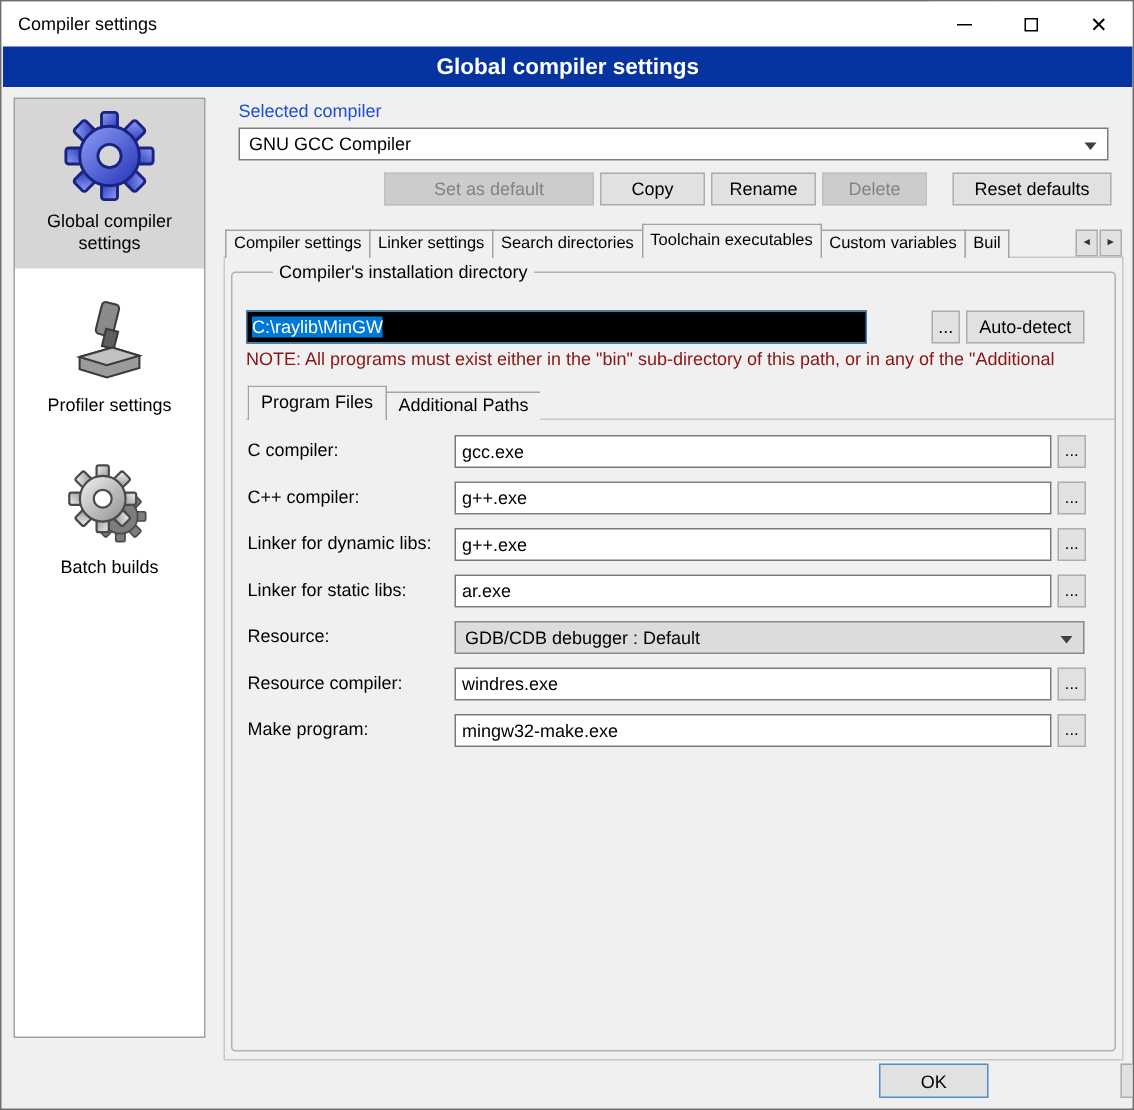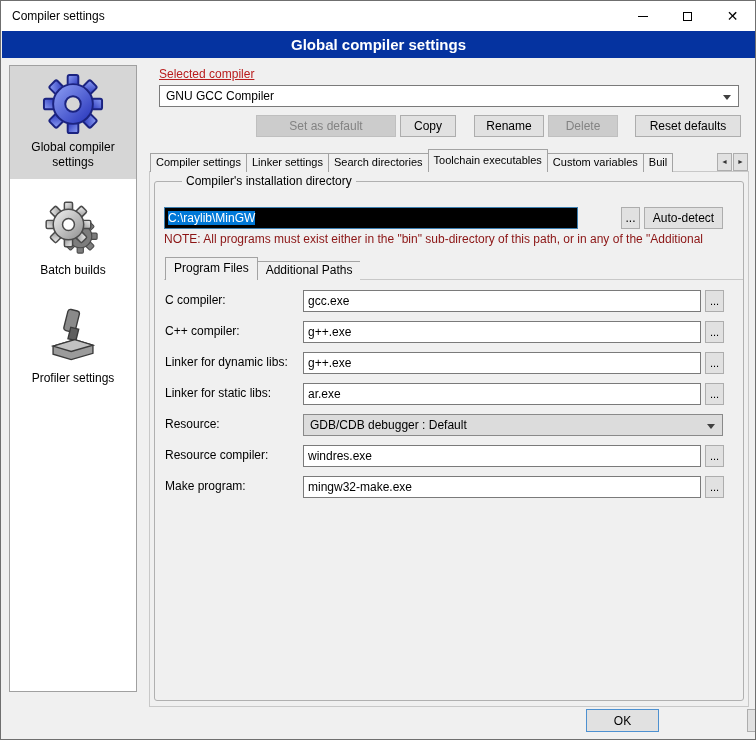--- a/index.html
+++ b/index.html
@@ -23,21 +23,21 @@
   .sideitem { width:100%; text-align:center; padding:7px 2px 9px; cursor:default; }
   .sideitem.selected { background:#d6d6d6; }
   .sideitem svg { display:block; margin:0 auto 5px; }
   .sidelabel { font-size:12px; color:#000; line-height:1.25; }
   .sideitem + .sideitem { margin-top:14px; }
 
   
   .btn { position:absolute; height:22px; background:#e1e1e1; border:1px solid #adadad; font-family:"Liberation Sans", sans-serif; font-size:12px; color:#000; text-align:center; cursor:default; padding:0 4px; }
   .btn.disabled { background:#cccccc; border-color:#bfbfbf; color:#838383; }
   .btn.default { border-color:#4d90d0; }
-  .label12 { position:absolute; font-size:12px; color:#b91c1c; white-space:nowrap;text-decoration:underline; }
+  .label12 { position:absolute; font-size:12px; color:#1d4ed8; white-space:nowrap; }
 
   .combo { position:absolute; height:22px; background:#fff; border:1px solid #7a7a7a; font-size:12px; display:flex; align-items:center; padding:0 22px 0 6px; cursor:default; white-space:nowrap; }
   .combo .arrow { position:absolute; right:7px; top:9px; width:0; height:0; border-left:4px solid transparent; border-right:4px solid transparent; border-top:5px solid #404040; }
   .combo.gray { background:#dcdcdc; border-color:#8a8a8a; }
 
   
   .tabclip { position:absolute; left:149px; top:148px; width:566px; height:23px; overflow:hidden; display:flex; align-items:flex-end; }
   .tab { flex:0 0 auto; height:19px; line-height:17px; font-size:11px; padding:0 5px; background:#f0f0f0; border:1px solid #a3a3a3; border-bottom:none; margin-right:-1px; white-space:nowrap; cursor:default; }
   .tab.active { height:23px; line-height:21px; background:#f0f0f0; z-index:3; position:relative; }
   .tabarrow { position:absolute; top:152px; width:15px; height:18px; background:#e1e1e1; border:1px solid #adadad; font-size:7px; line-height:16px; text-align:center; color:#333; padding:0; cursor:default; }
@@ -116,54 +116,54 @@
         <g transform="translate(32,32)">
           <use href="#gearShape" fill="url(#gb)" stroke="#1b2380" stroke-width="2"></use>
           <circle r="8" fill="#d6d6d6" stroke="#1b2380" stroke-width="2"></circle>
         </g>
       </svg>
       <div class="sidelabel">Global compiler settings</div>
     </div>
 
     <div class="sideitem">
       <svg viewBox="0 0 64 64" width="58" height="58">
-        <g transform="translate(40,40) scale(0.62)">
-          <use href="#gearShape" fill="#7d7d7d" stroke="#4a4a4a" stroke-width="2"></use>
-          <circle r="8" fill="#fff" stroke="#4a4a4a" stroke-width="2"></circle>
-        </g>
-        <g transform="translate(27,27) scale(0.82)">
-          <use href="#gearShape" fill="url(#gy)" stroke="#4a4a4a" stroke-width="2"></use>
-          <circle r="8" fill="#fff" stroke="#4a4a4a" stroke-width="2"></circle>
-        </g>
-      </svg>
-      <div class="sidelabel">Batch builds</div>
-    </div>
-
-    <div class="sideitem">
-      <svg viewBox="0 0 64 64" width="58" height="58">
         <g stroke="#3a3a3a" stroke-width="1.5">
           <rect x="24" y="2" width="13" height="24" rx="3" fill="#8a8a8a" transform="rotate(14 30 14)"></rect>
           <rect x="28" y="22" width="9" height="13" fill="#5f5f5f" transform="rotate(14 32 28)"></rect>
           <path d="M10 42 L34 35 L54 41 L54 50 L30 57 L10 51 Z" fill="#9b9b9b"></path>
           <path d="M10 42 L34 35 L54 41 L30 48 Z" fill="#c2c2c2"></path>
         </g>
       </svg>
       <div class="sidelabel">Profiler settings</div>
     </div>
+
+    <div class="sideitem">
+      <svg viewBox="0 0 64 64" width="58" height="58">
+        <g transform="translate(40,40) scale(0.62)">
+          <use href="#gearShape" fill="#7d7d7d" stroke="#4a4a4a" stroke-width="2"></use>
+          <circle r="8" fill="#fff" stroke="#4a4a4a" stroke-width="2"></circle>
+        </g>
+        <g transform="translate(27,27) scale(0.82)">
+          <use href="#gearShape" fill="url(#gy)" stroke="#4a4a4a" stroke-width="2"></use>
+          <circle r="8" fill="#fff" stroke="#4a4a4a" stroke-width="2"></circle>
+        </g>
+      </svg>
+      <div class="sidelabel">Batch builds</div>
+    </div>
   </div>
 
   <span class="label12" style="left:158px; top:66px;">Selected compiler</span>
 
   <div class="combo" style="left:158px; top:84px; width:580px;">
     <span>GNU GCC Compiler</span>
     <span class="arrow"></span>
   </div>
 
   <button class="btn disabled" style="left:255px; top:114px; width:140px;">Set as default</button>
-  <button class="btn" style="left:399px; top:114px; width:56px;">Copy</button>
+  <button class="btn" style="left:399px; top:114px; width:70px;">Copy</button>
   <button class="btn" style="left:473px; top:114px; width:70px;">Rename</button>
   <button class="btn disabled" style="left:547px; top:114px; width:70px;">Delete</button>
   <button class="btn" style="left:634px; top:114px; width:106px;">Reset defaults</button>
 
   <div class="page"></div>
 
   <div class="tabclip">
     <span class="tab">Compiler settings</span>
     <span class="tab">Linker settings</span>
     <span class="tab">Search directories</span>

